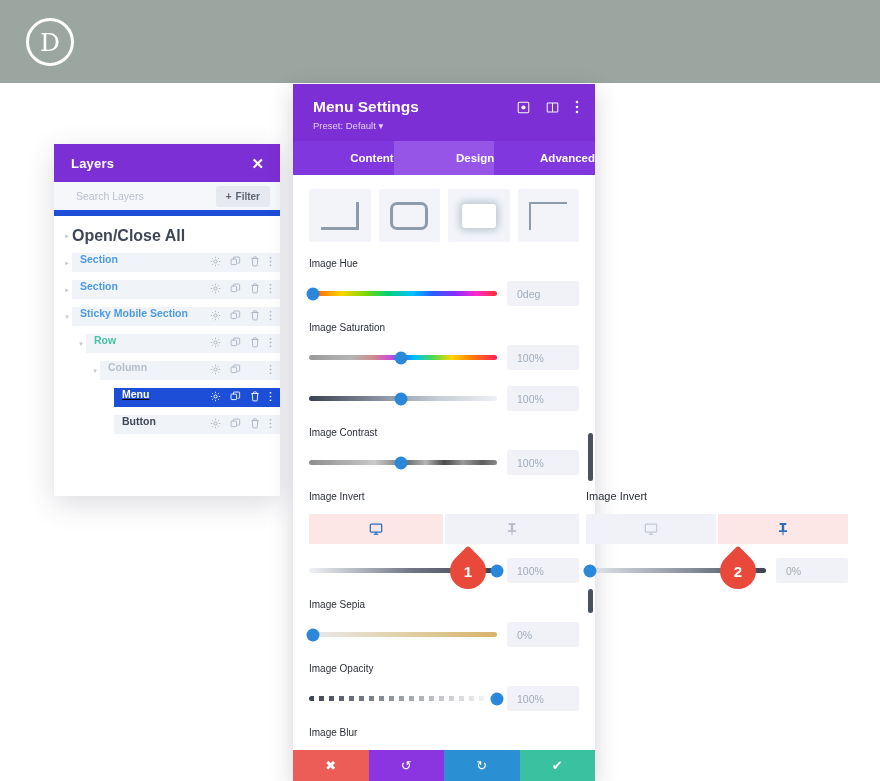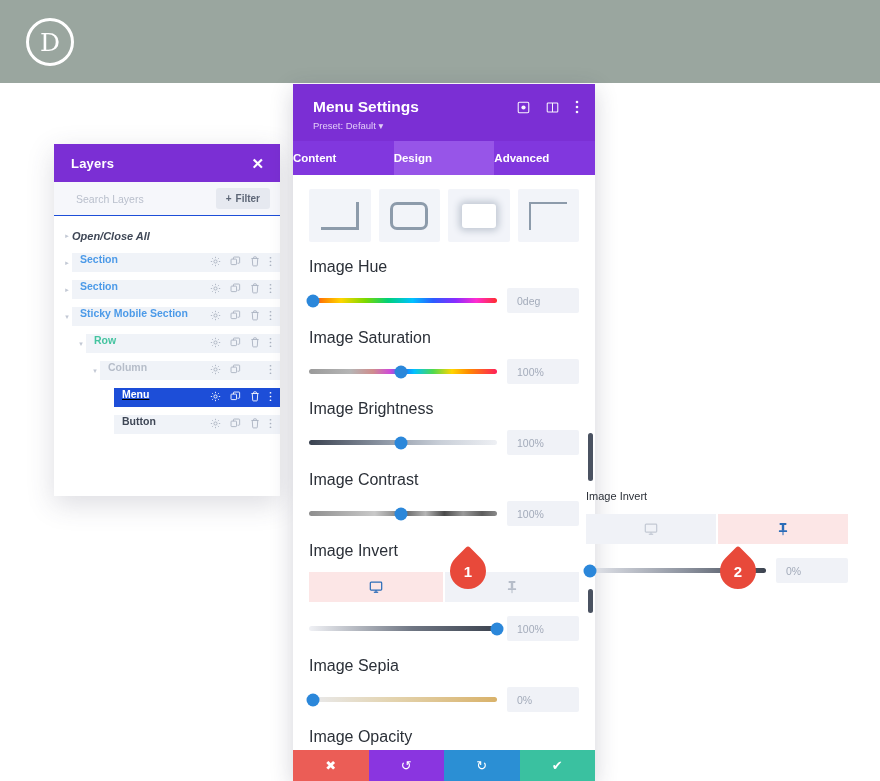--- a/index.html
+++ b/index.html
@@ -36,21 +36,21 @@
     height: 38px; background: #7b2fd4;
     display: flex; align-items: center; justify-content: space-between;
     padding: 0 16px 0 17px;
   }
   .layers-title { color:#fff; font-size:13px; font-weight:700; letter-spacing:.2px; }
   .layers-close { color:#fff; font-size:15px; font-weight:700; line-height:1; cursor:pointer; }
   .layers-search-row {
     height: 34px; background:#f6f7fb;
     display:flex; align-items:center; justify-content:space-between;
     padding: 0 10px 0 22px;
-    border-bottom: 1px solid #1d4ed8;
+    border-bottom: 6px solid #1d4ed8;
   }
   .layers-search-ph { color:#b9bfcc; font-size:10.5px; }
   .filter-btn {
     background:#e6e9f0; color:#5d6676; font-size:10px; font-weight:700;
     padding: 5px 10px; border-radius: 3px; cursor:pointer;
     display:flex; align-items:center; gap:4px;
   }
   .layers-body { padding-top: 10px; background:#fff; }
   .lrow {
     display:flex; align-items:center; height:19px; margin-bottom: 8px;
@@ -67,61 +67,61 @@
   .lrow .icons {
     display:flex; align-items:center; gap:9px; padding: 0 8px 0 6px;
     height:19px; background:#f0f3f8; color:#aab2c0;
   }
   .lrow .icons span { font-size:10px; line-height:1; cursor:pointer; }
   .lrow.selected .lbl-wrap, .lrow.selected .icons { background:#1d4ed8;text-decoration:underline; }
   .lrow.selected .lbl { color:#ffffff; }
   .lrow.selected .icons { color:#ffffff; }
   .ind0 { margin-left: 8px; } .ind1 { margin-left: 22px; }
   .ind2 { margin-left: 36px; } .ind3 { margin-left: 50px; }
-  .openclose { font-size:11px; color:#3f4756; font-weight:700;font-style:italic; }
+  .openclose { font-size:16px; color:#3f4756; font-weight:700; }
   .c-section { color:#4c9ae8; } .c-row { color:#45c4a0; }
   .c-column { color:#b6bdc9; } .c-module { color:#ffffff; }
   .c-button { color:#3f4756; }
 
   
   .settings {
     position:absolute; left:293px; top:84px; width:302px; height:697px;
     background:#ffffff; box-shadow: 0 6px 22px rgba(40,40,70,0.20);
     overflow:hidden;
   }
   .set-head { background:#7b2fd4; padding: 14px 18px 10px 20px; position:relative; }
   .set-title { color:#fff; font-size:15.5px; font-weight:700; }
   .set-preset { color:#e2cdf7; font-size:9.5px; margin-top:4px; }
   .set-head-icons {
     position:absolute; right:16px; top:16px; display:flex; align-items:center; gap:16px;
     color:#fff;
   }
   .set-head-icons .hi { font-size:12px; line-height:1; cursor:pointer; opacity:.95; }
   .set-tabs { display:flex; background:#8137de; }
   .set-tab {
-    flex:1; text-align:left; padding: 11px 0 11px; color:#fff;
+    flex:1; text-align:right; padding: 11px 0 11px; color:#fff;
     font-size:11.5px; font-weight:700; cursor:pointer;
   }
   .set-tab.active { background:#9755e8; }
 
   .set-body { position:relative; background:#fff; height: 575px; }
 
   
   .borderstyles { display:flex; gap:8px; padding: 14px 16px 0 16px; }
   .bs {
     flex:1; height:53px; background:#f2f4f9; border-radius:2px;
     display:flex; align-items:center; justify-content:center; cursor:pointer;
   }
   .bs-a { width:38px; height:28px; border-right:3px solid #8d9bab; border-bottom:3px solid #8d9bab; }
   .bs-b { width:38px; height:28px; border:3px solid #8d9bab; border-radius:7px; }
   .bs-c { width:34px; height:24px; background:#fff; box-shadow: 0 0 7px 3px #c2c9d4; border-radius:3px;}
   .bs-d { width:38px; height:28px; border-left:2.5px solid #8d9bab; border-top:2.5px solid #8d9bab; }
 
   .field { padding: 0 16px; margin-top: 16px; }
-  .field-label { font-size:16px; color:#2b3038; font-weight:400; margin-bottom:12px; }
+  .field-label { font-size:10px; color:#2b3038; font-weight:400; margin-bottom:12px; }
   .slider-row { display:flex; align-items:center; gap:10px; }
   .track-wrap { position:relative; flex:1; height:14px; display:flex; align-items:center; }
   .track { height:5px; width:100%; border-radius:3px; }
   .knob {
     position:absolute; width:13px; height:13px; border-radius:50%;
     background:#2b87da; top:50%; transform: translate(-50%,-50%); cursor:pointer;
   }
   .numbox {
     width:72px; height:25px; background:#f0f2f7; border-radius:2px;
     display:flex; align-items:center; padding-left:10px;
@@ -447,21 +447,20 @@
             <div class="field-label">Image Saturation</div>
             <div class="slider-row">
               <div class="track-wrap">
                 <div class="track grad-sat"></div>
                 <div class="knob" style="left:49%;"></div>
               </div>
               <div class="numbox">100%</div>
             </div>
           </div>
           <div class="field">
-            <div class="field-label">Image Brightness</div>
             <div class="slider-row">
               <div class="track-wrap">
                 <div class="track grad-bright"></div>
                 <div class="knob" style="left:49%;"></div>
               </div>
               <div class="numbox">100%</div>
             </div>
           </div>
           <div class="field">
             <div class="field-label">Image Contrast</div>

